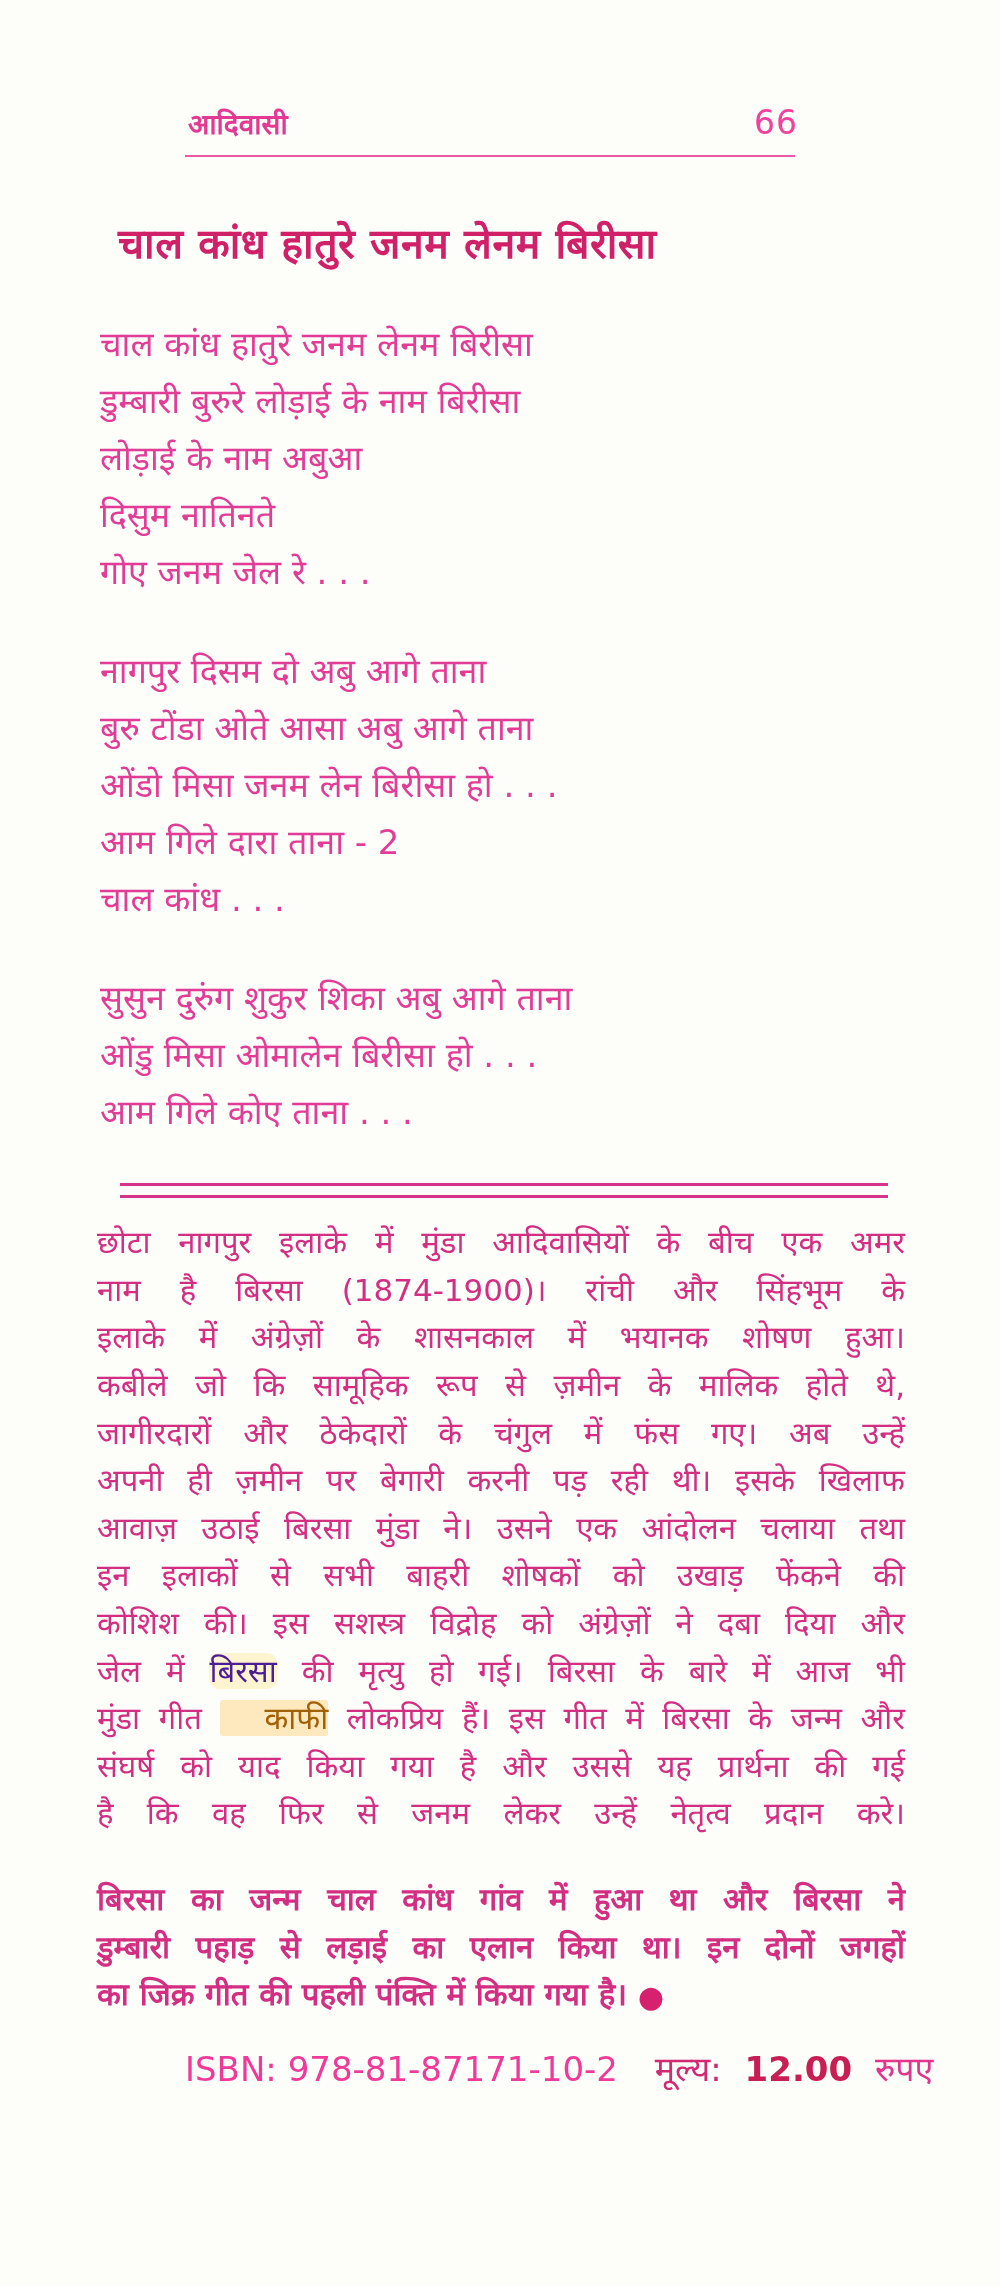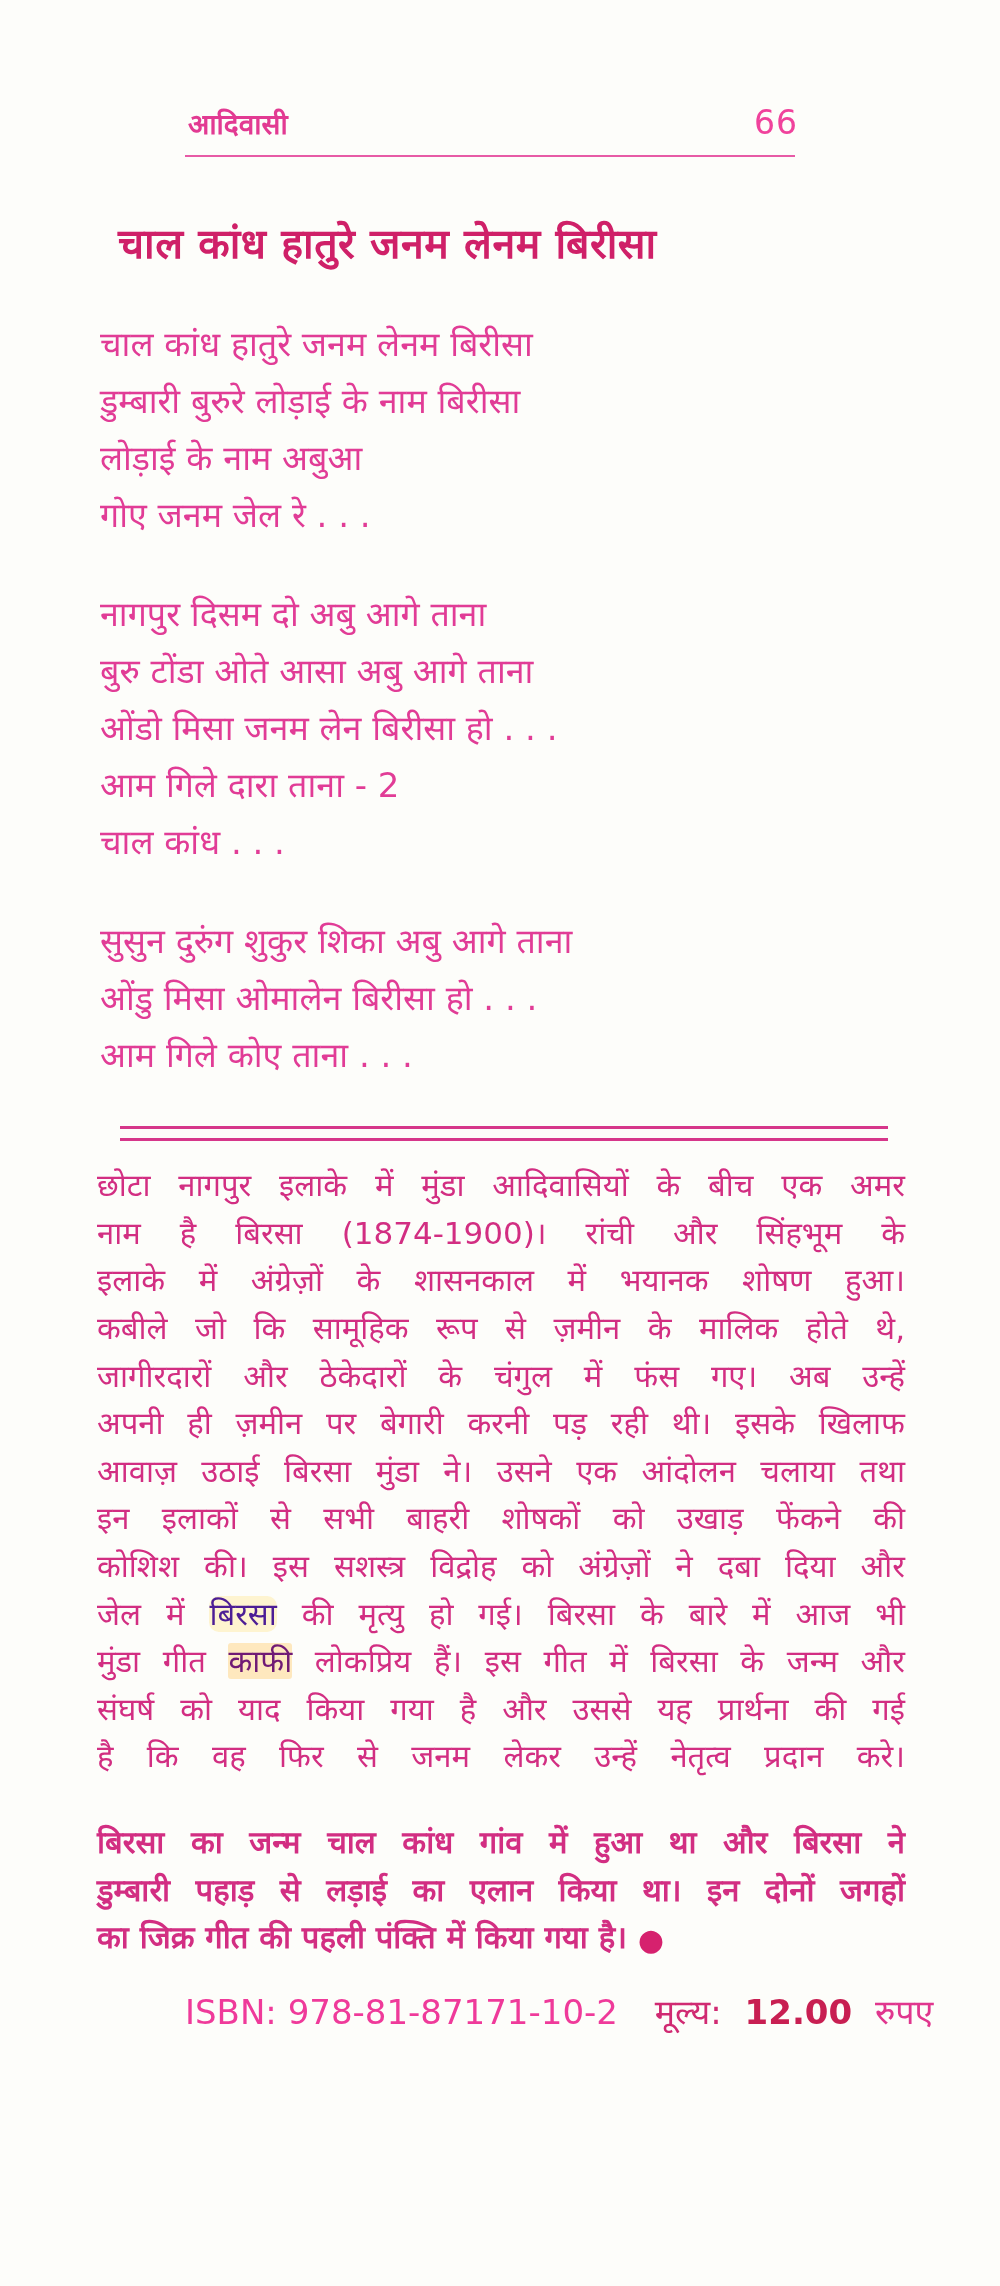--- a/index.html
+++ b/index.html
@@ -61,23 +61,24 @@
   .note-line.natural{
     text-align:left;text-align-last:left;display:block;
   }
   .jline{ text-align:justify; text-align-last:justify; display:block; white-space:normal;}
   .hl-birsa{
     color:#4c1d95;
     background:rgba(255,225,130,0.35);
     border-radius:10px;
   }
   .hl-kafi{
-    color:#701a75;
+    color:#a16207;
     background:rgba(255,200,100,0.40);
     border-radius:3px;
+    padding-left:44px;
   }
   .para2{margin-top:38px;font-weight:bold;}
   .end-bullet{
     color:#d6216e;font-size:30px;vertical-align:middle;line-height:1;
   }
   
   .footer-line{
     margin:26px 0 0 185px;
     font-size:34px;color:#ef3a9a;
     white-space:nowrap;
@@ -98,20 +99,21 @@
   </div>
   <div class="header-rule"></div>
 
   <div class="poem-title">चाल कांध हातुरे जनम लेनम बिरीसा</div>
 
   <div class="poem">
     <div class="stanza">
       <div class="poem-line">चाल कांध हातुरे जनम लेनम बिरीसा</div>
       <div class="poem-line">डुम्बारी बुरुरे लोड़ाई के नाम बिरीसा</div>
       <div class="poem-line">लोड़ाई के नाम अबुआ</div>
+      <div class="poem-line">दिसुम नातिनते</div>
       <div class="poem-line">गोए जनम जेल रे . . .</div>
     </div>
     <div class="stanza">
       <div class="poem-line">नागपुर दिसम दो अबु आगे ताना</div>
       <div class="poem-line">बुरु टोंडा ओते आसा अबु आगे ताना</div>
       <div class="poem-line">ओंडो मिसा जनम लेन बिरीसा हो . . .</div>
       <div class="poem-line">आम गिले दारा ताना - 2</div>
       <div class="poem-line">चाल कांध . . .</div>
     </div>
     <div class="stanza">

